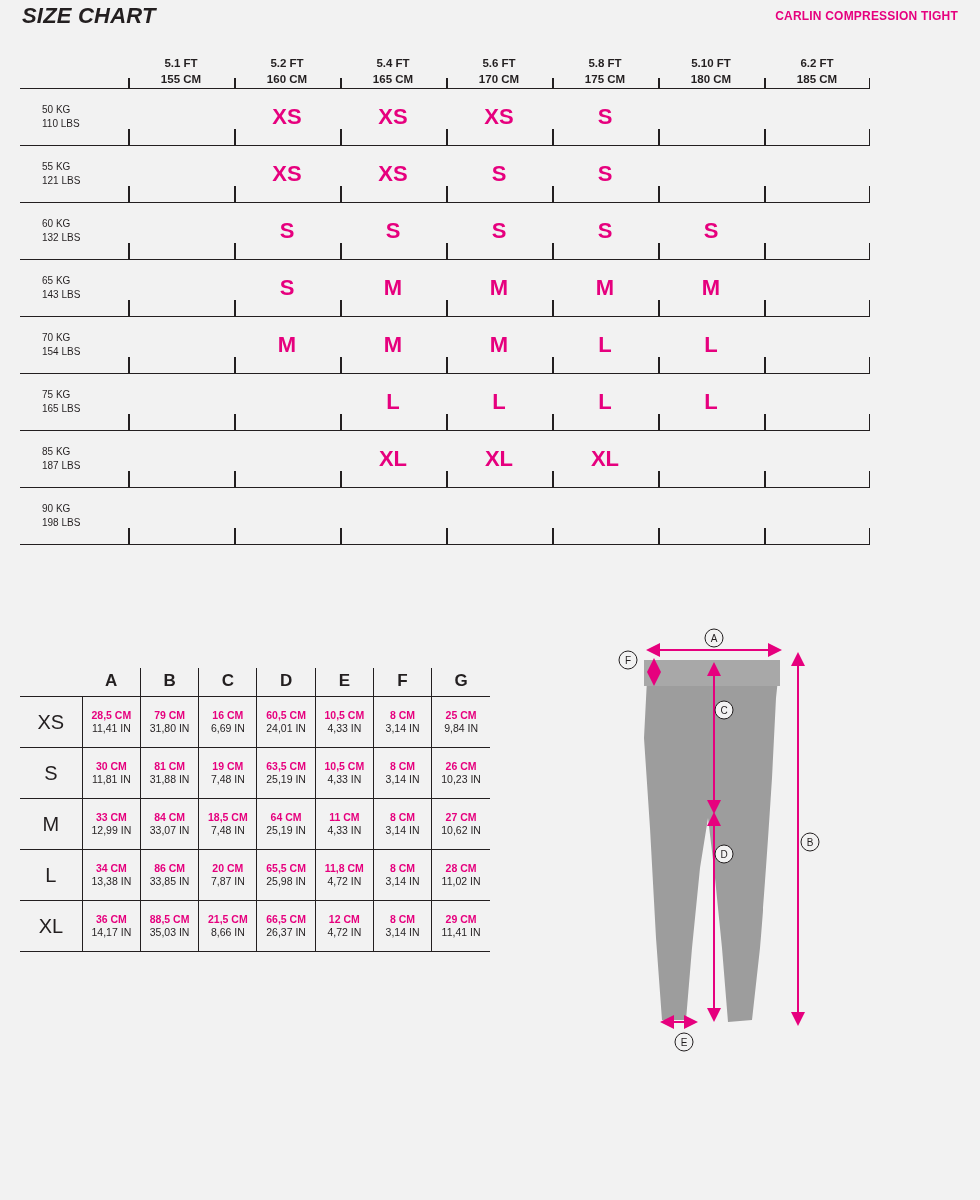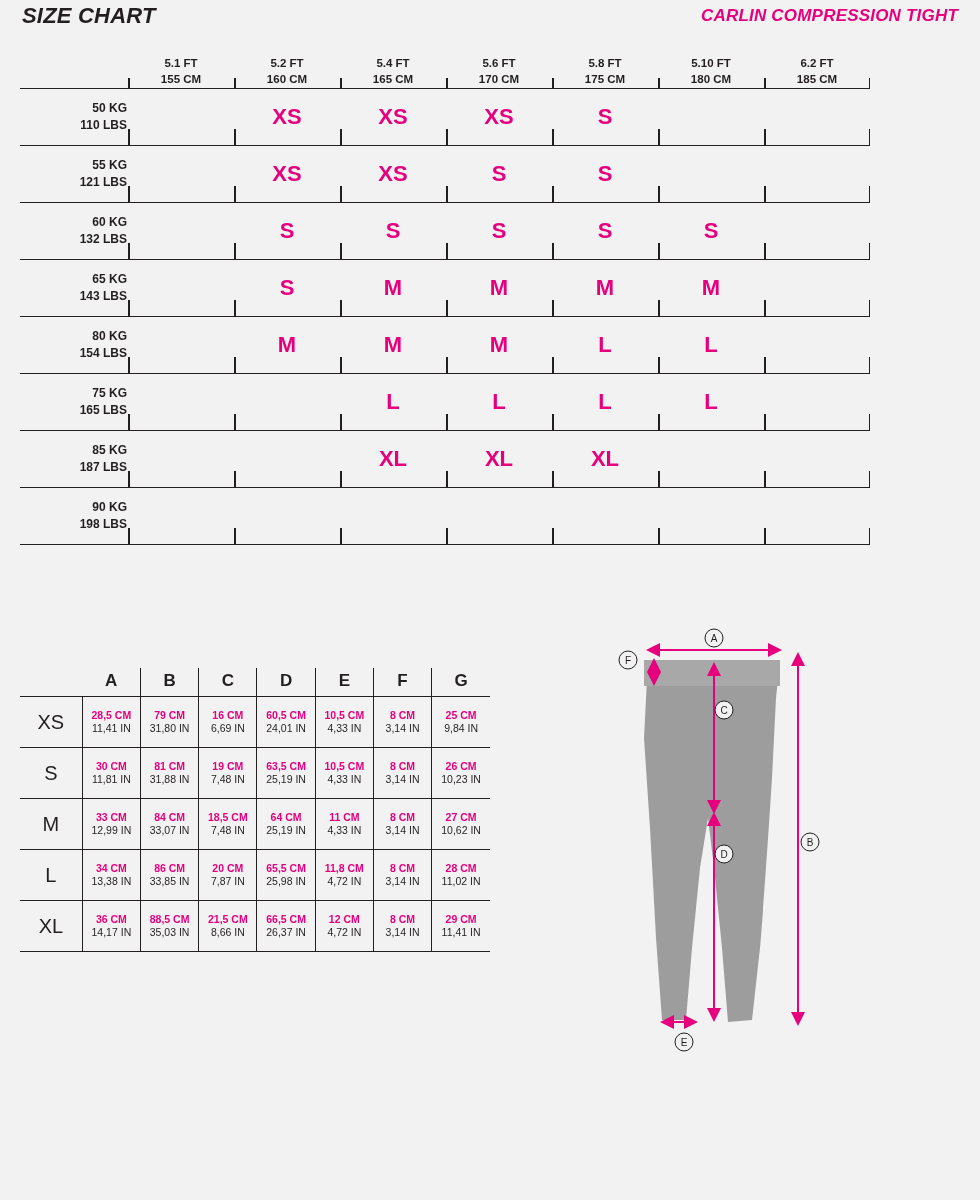--- a/index.html
+++ b/index.html
@@ -34,23 +34,22 @@
     box-sizing: border-box;
   }
   .header-title {
     font-size: 22px;
     font-weight: bold;
     font-style: italic;
     letter-spacing: 0.2px;
     color: #231f20;
   }
   .header-product {
-    font-size: 17px;
+    font-size: 12px;
     font-weight: bold;
-    font-style: italic;
     color: #e6007e;
     letter-spacing: 0.2px;
     text-align: center;
   }
 
   
   .grid-wrap {
     position: absolute;
     top: 55px;
     left: 20px;
@@ -74,26 +73,26 @@
   }
   table.grid th.corner {
     border-bottom: 1.5px solid #231f20;
   }
   table.grid td {
     height: 54px;
     border-bottom: 1.5px solid #231f20;
     position: relative;
   }
   table.grid td.rowlabel {
-    font-size: 12px;
-    font-weight: bold;
+    font-size: 10px;
+    font-weight: normal;
     line-height: 1.4;
     padding-left: 22px;
     vertical-align: middle;
-    text-align: right;
+    text-align: left;
     white-space: pre-line;
   }
   table.grid td.cell {
     text-align: center;
     vertical-align: middle;
     font-size: 22px;
     font-weight: bold;
     color: #e6007e;
   }
   
@@ -321,21 +320,21 @@
             <td class="rowlabel"><div>65 KG</div><div>143 LBS</div></td>
             <td class="cell"></td>
             <td class="cell">S</td>
             <td class="cell">M</td>
             <td class="cell">M</td>
             <td class="cell">M</td>
             <td class="cell">M</td>
             <td class="cell last"></td>
           </tr>
           <tr>
-            <td class="rowlabel"><div>80 KG</div><div>154 LBS</div></td>
+            <td class="rowlabel"><div>70 KG</div><div>154 LBS</div></td>
             <td class="cell"></td>
             <td class="cell">M</td>
             <td class="cell">M</td>
             <td class="cell">M</td>
             <td class="cell">L</td>
             <td class="cell">L</td>
             <td class="cell last"></td>
           </tr>
           <tr>
             <td class="rowlabel"><div>75 KG</div><div>165 LBS</div></td>

